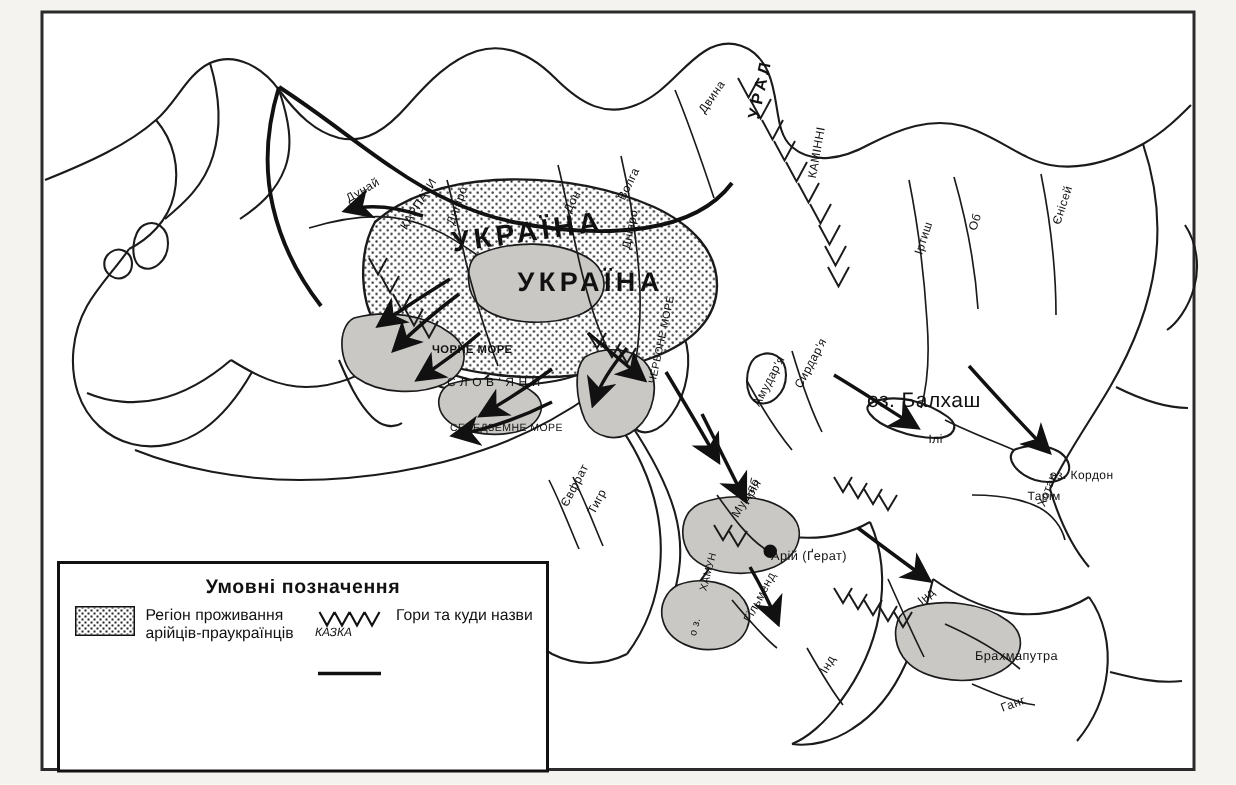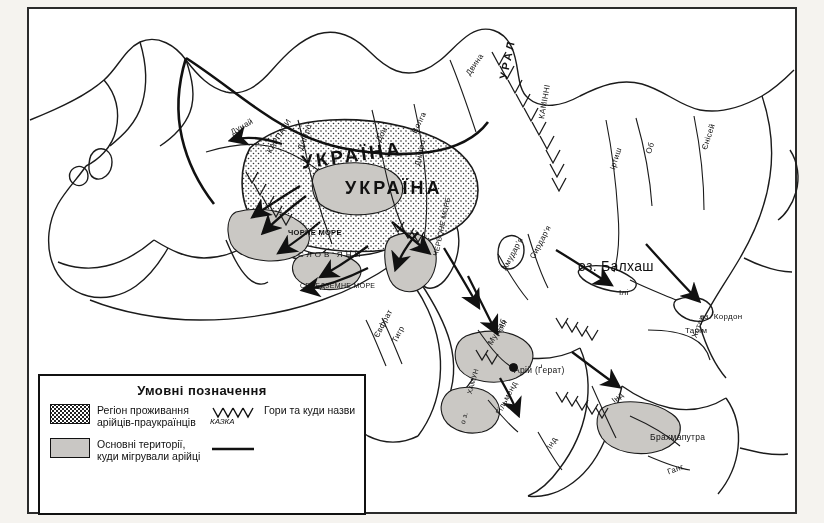--- a/index.html
+++ b/index.html
@@ -327,27 +327,20 @@
     <div class="legend-title">Умовні позначення</div>
     <div class="legend-cols">
       <div class="legend-col left">
         <div class="legend-row">
           <div class="swatch dots"></div>
           <div class="legend-text">
             <div>Регіон проживання</div>
             <div>арійців-праукраїнців</div>
           </div>
         </div>
-        <div class="legend-row">
-          <div class="swatch gray"></div>
-          <div class="legend-text">
-            <div>Основні території,</div>
-            <div>куди мігрували арійці</div>
-          </div>
-        </div>
       </div>
 
       <div class="legend-col right">
         <div class="legend-row">
           <div class="legend-sym">
             <svg width="48" height="22" viewBox="0 0 48 22">
               <g stroke="#111" stroke-width="1.4" fill="none">
                 <path d="M4,4 l5,9 l5,-9 M14,4 l5,9 l5,-9 M24,4 l5,9 l5,-9 M34,4 l5,9 l5,-9"></path>
               </g>
             </svg>

